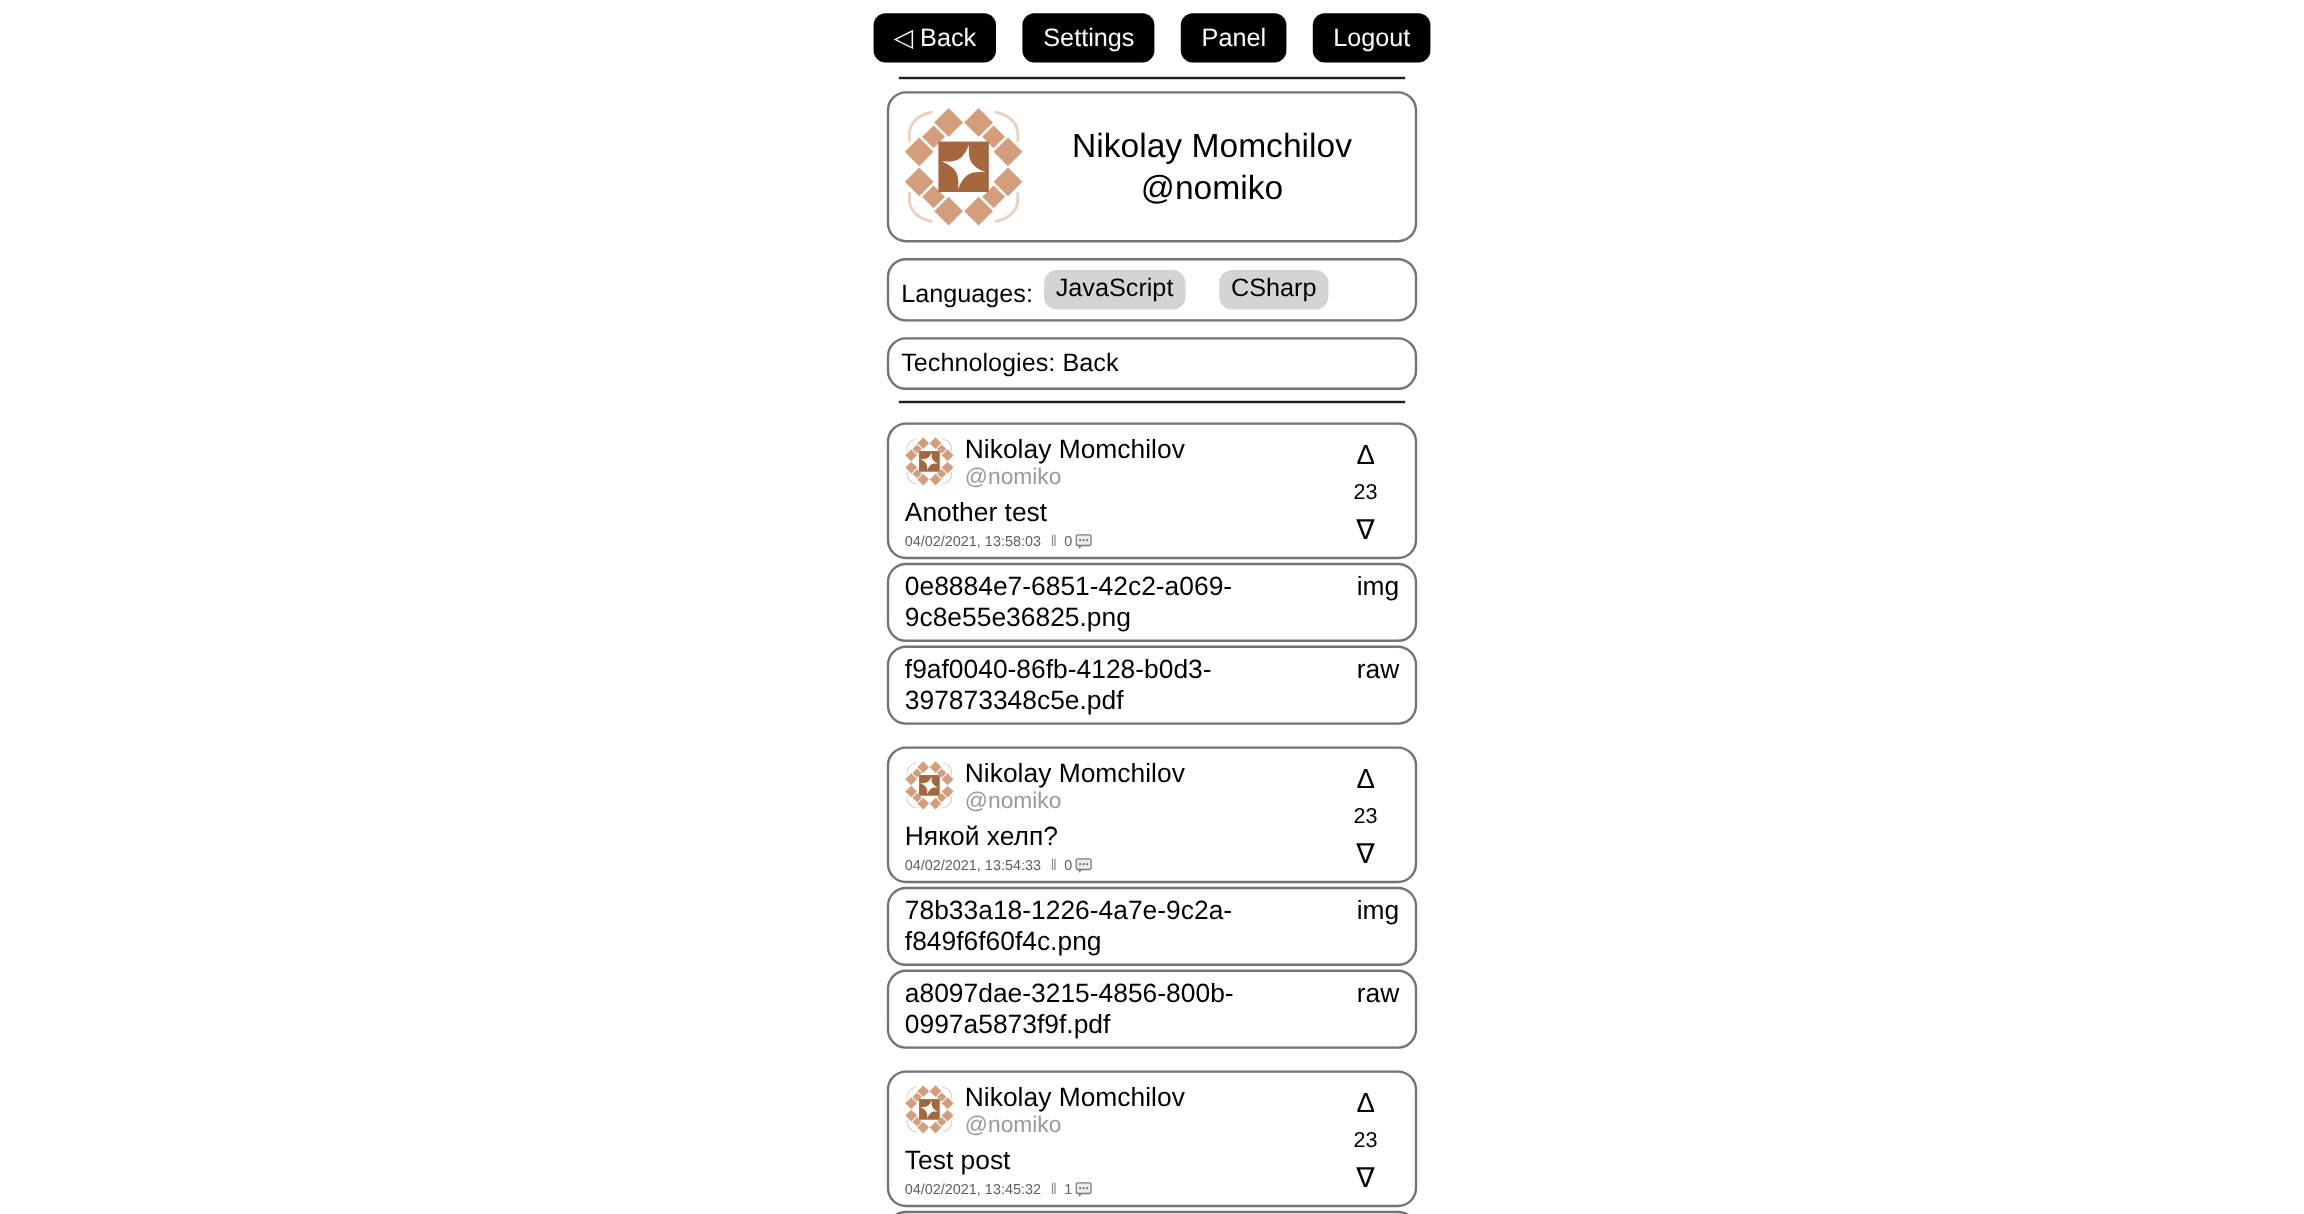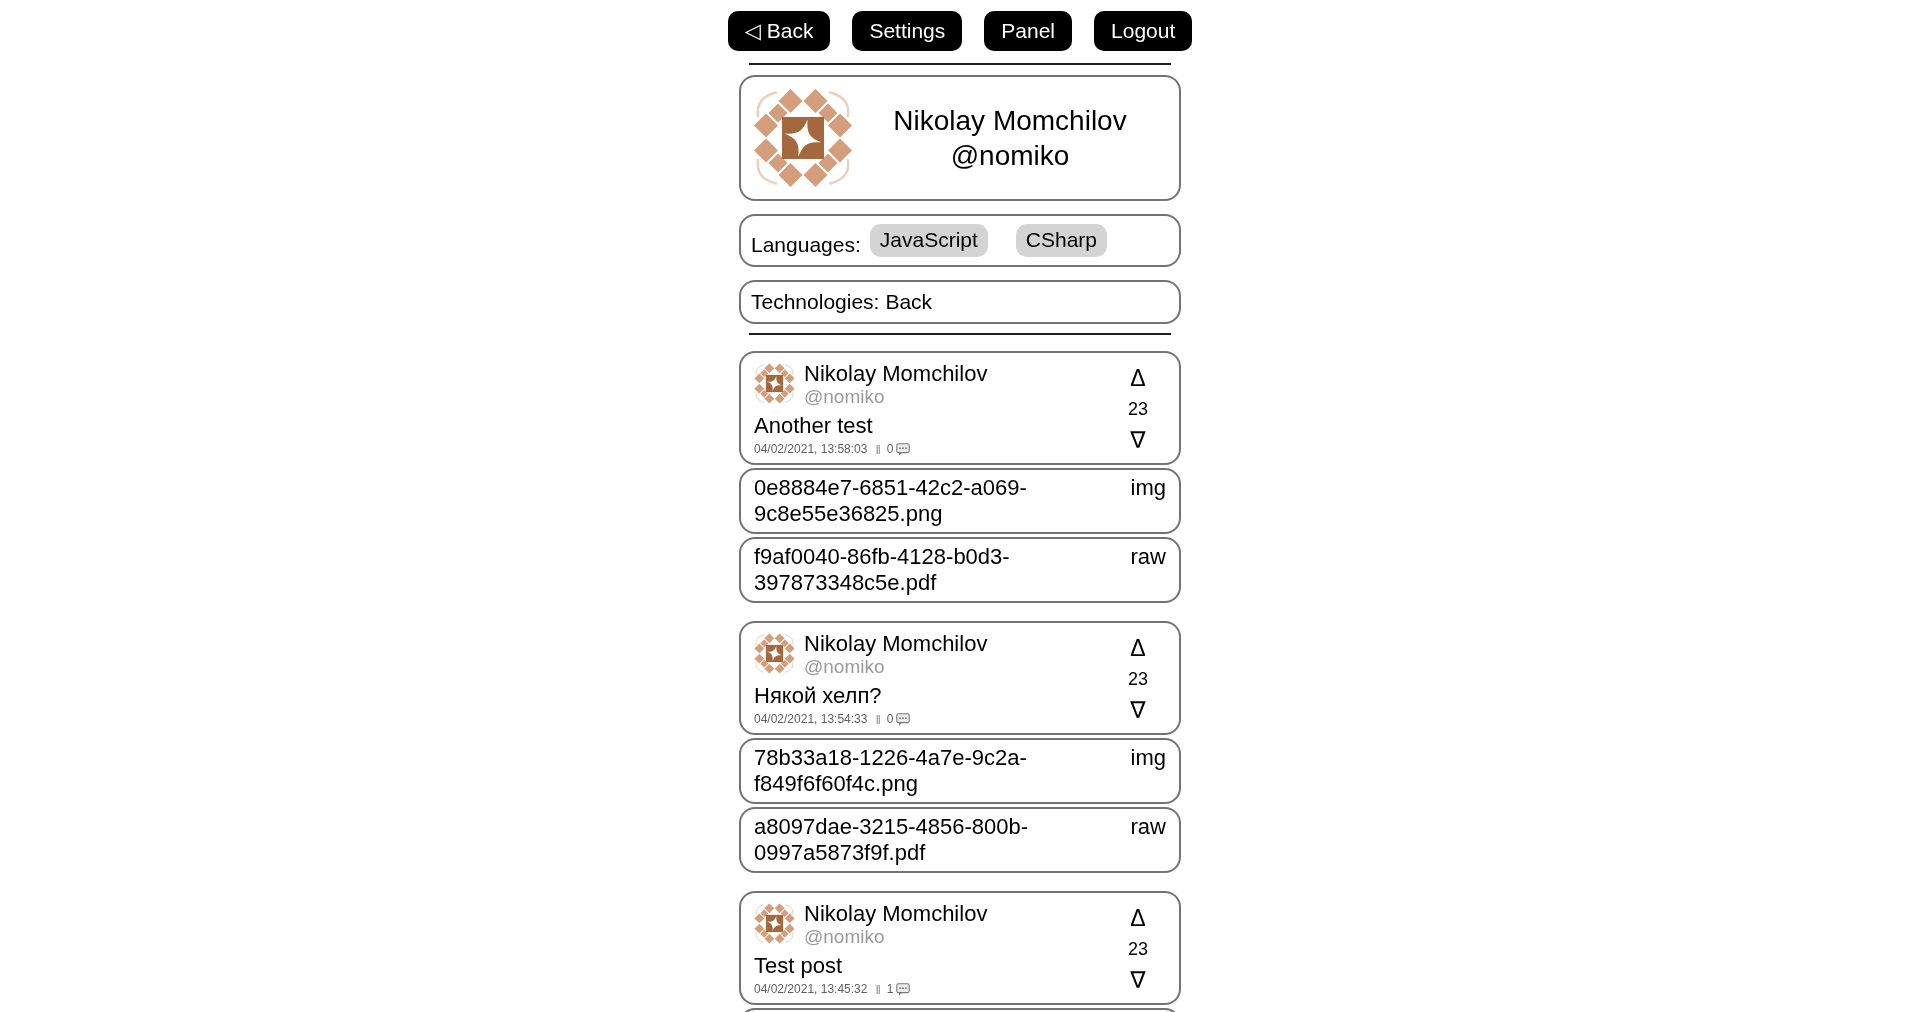--- a/index.html
+++ b/index.html
@@ -90,21 +90,21 @@
   .avatar-small { width: 41px; height: 41px; flex: 0 0 auto; margin-top: 2px; }
   .post-names { margin-left: 9px; }
   .post-author { font-size: 22px; line-height: 25px; color: #000; }
   .post-handle { font-size: 19px; line-height: 22px; color: #9a9a9a; }
   .post-title { font-size: 22px; line-height: 26px; margin-top: 5px; color: #000; }
   .post-meta {
     margin-top: 3px;
     font-size: 12px;
     color: #5c5f62;
     display: flex;
-    align-items: flex-start;
+    align-items: center;
   }
   .meta-sep { padding: 0 6px 0 8px; color: #8a8d90; font-size: 13px; }
   .meta-count { padding-right: 2px; }
   .comment-icon { display: inline-block; margin-top: 1px; }
   .post-votes {
     flex: 0 0 auto;
     width: 46px;
     margin-left: 8px;
     margin-right: 10px;
     display: flex;

